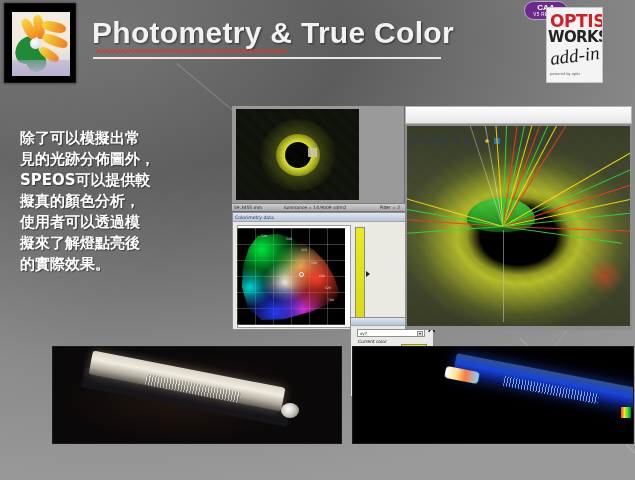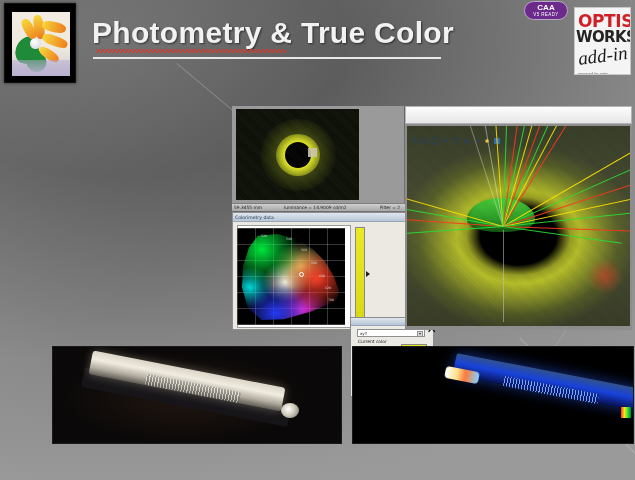--- a/index.html
+++ b/index.html
@@ -60,22 +60,22 @@
   #caa-badge{
     position:absolute;left:524px;top:1px;width:44px;height:19px;border-radius:10px;
     background:#6b2a8c;border:1px solid #b9a5c6;box-sizing:border-box;
     color:#fff;text-align:center;overflow:hidden;
   }
   #caa-main{font-size:8px;font-weight:bold;line-height:9px;display:block;margin-top:1px;}
   #caa-sub{font-size:4.5px;line-height:5px;display:block;letter-spacing:.4px;}
 
   
   #optis-logo{
-    position:absolute;left:546px;top:7px;width:57px;height:68px;
-    background:#f4f4f4;border:1px solid #c8c8c8;box-sizing:border-box;overflow:hidden;margin-left:28px;
+    position:absolute;left:546px;top:7px;width:57px;height:76px;
+    background:#f4f4f4;border:1px solid #c8c8c8;box-sizing:border-box;overflow:hidden;
   }
   #optis-1{position:absolute;left:3px;top:3px;color:#cf2027;font-weight:bold;font-size:17px;letter-spacing:-.4px;font-family:"DejaVu Sans",sans-serif;}
   #optis-2{position:absolute;left:1px;top:20px;color:#232323;font-weight:bold;font-size:15px;letter-spacing:-.6px;font-family:"DejaVu Sans",sans-serif;}
   #optis-3{position:absolute;left:3px;top:37px;color:#1a1a1a;font-size:19px;font-style:italic;font-family:"Liberation Serif",serif;transform:rotate(-7deg);}
   #optis-4{position:absolute;left:3px;top:64px;color:#555;font-size:3.6px;letter-spacing:.2px;}
 
   
   #subhead{
     position:absolute;left:16px;top:103px;width:200px;
     color:#f3a8c8;font-size:13px;font-weight:bold;
@@ -268,20 +268,27 @@
     </div>
 
     <div id="optis-logo">
       <div id="optis-1">OPTIS</div>
       <div id="optis-2">WORKS</div>
       <div id="optis-3">add-in</div>
       <div id="optis-4">powered by optis</div>
     </div>
   </div>
 
+  <div id="body-text">除了可以模擬出常
+見的光跡分佈圖外，
+SPEOS可以提供較
+擬真的顏色分析，
+使用者可以透過模
+擬來了解燈點亮後
+的實際效果。</div>
 
   <div id="shot">
 
     <div id="lum-panel">
       <div id="lum-img">
         <div class="glow-ring" style="left:24px;top:10px;width:76px;height:72px;background:radial-gradient(circle,rgba(190,200,40,.55) 0%,rgba(120,130,25,.25) 55%,rgba(0,0,0,0) 75%);"></div>
         <div class="glow-ring" style="left:40px;top:25px;width:44px;height:42px;background:radial-gradient(circle,rgba(240,245,40,.95) 40%,rgba(200,210,30,.5) 70%,rgba(0,0,0,0) 85%);"></div>
         <div class="glow-ring" style="left:49px;top:33px;width:26px;height:26px;background:#000;"></div>
         <div style="position:absolute;left:72px;top:39px;width:9px;height:9px;background:#c9c3a8;opacity:.9;"></div>
         <div style="position:absolute;left:0;top:0;width:123px;height:91px;background:repeating-linear-gradient(45deg,rgba(255,255,255,.035) 0 1px,transparent 1px 2px);"></div>

